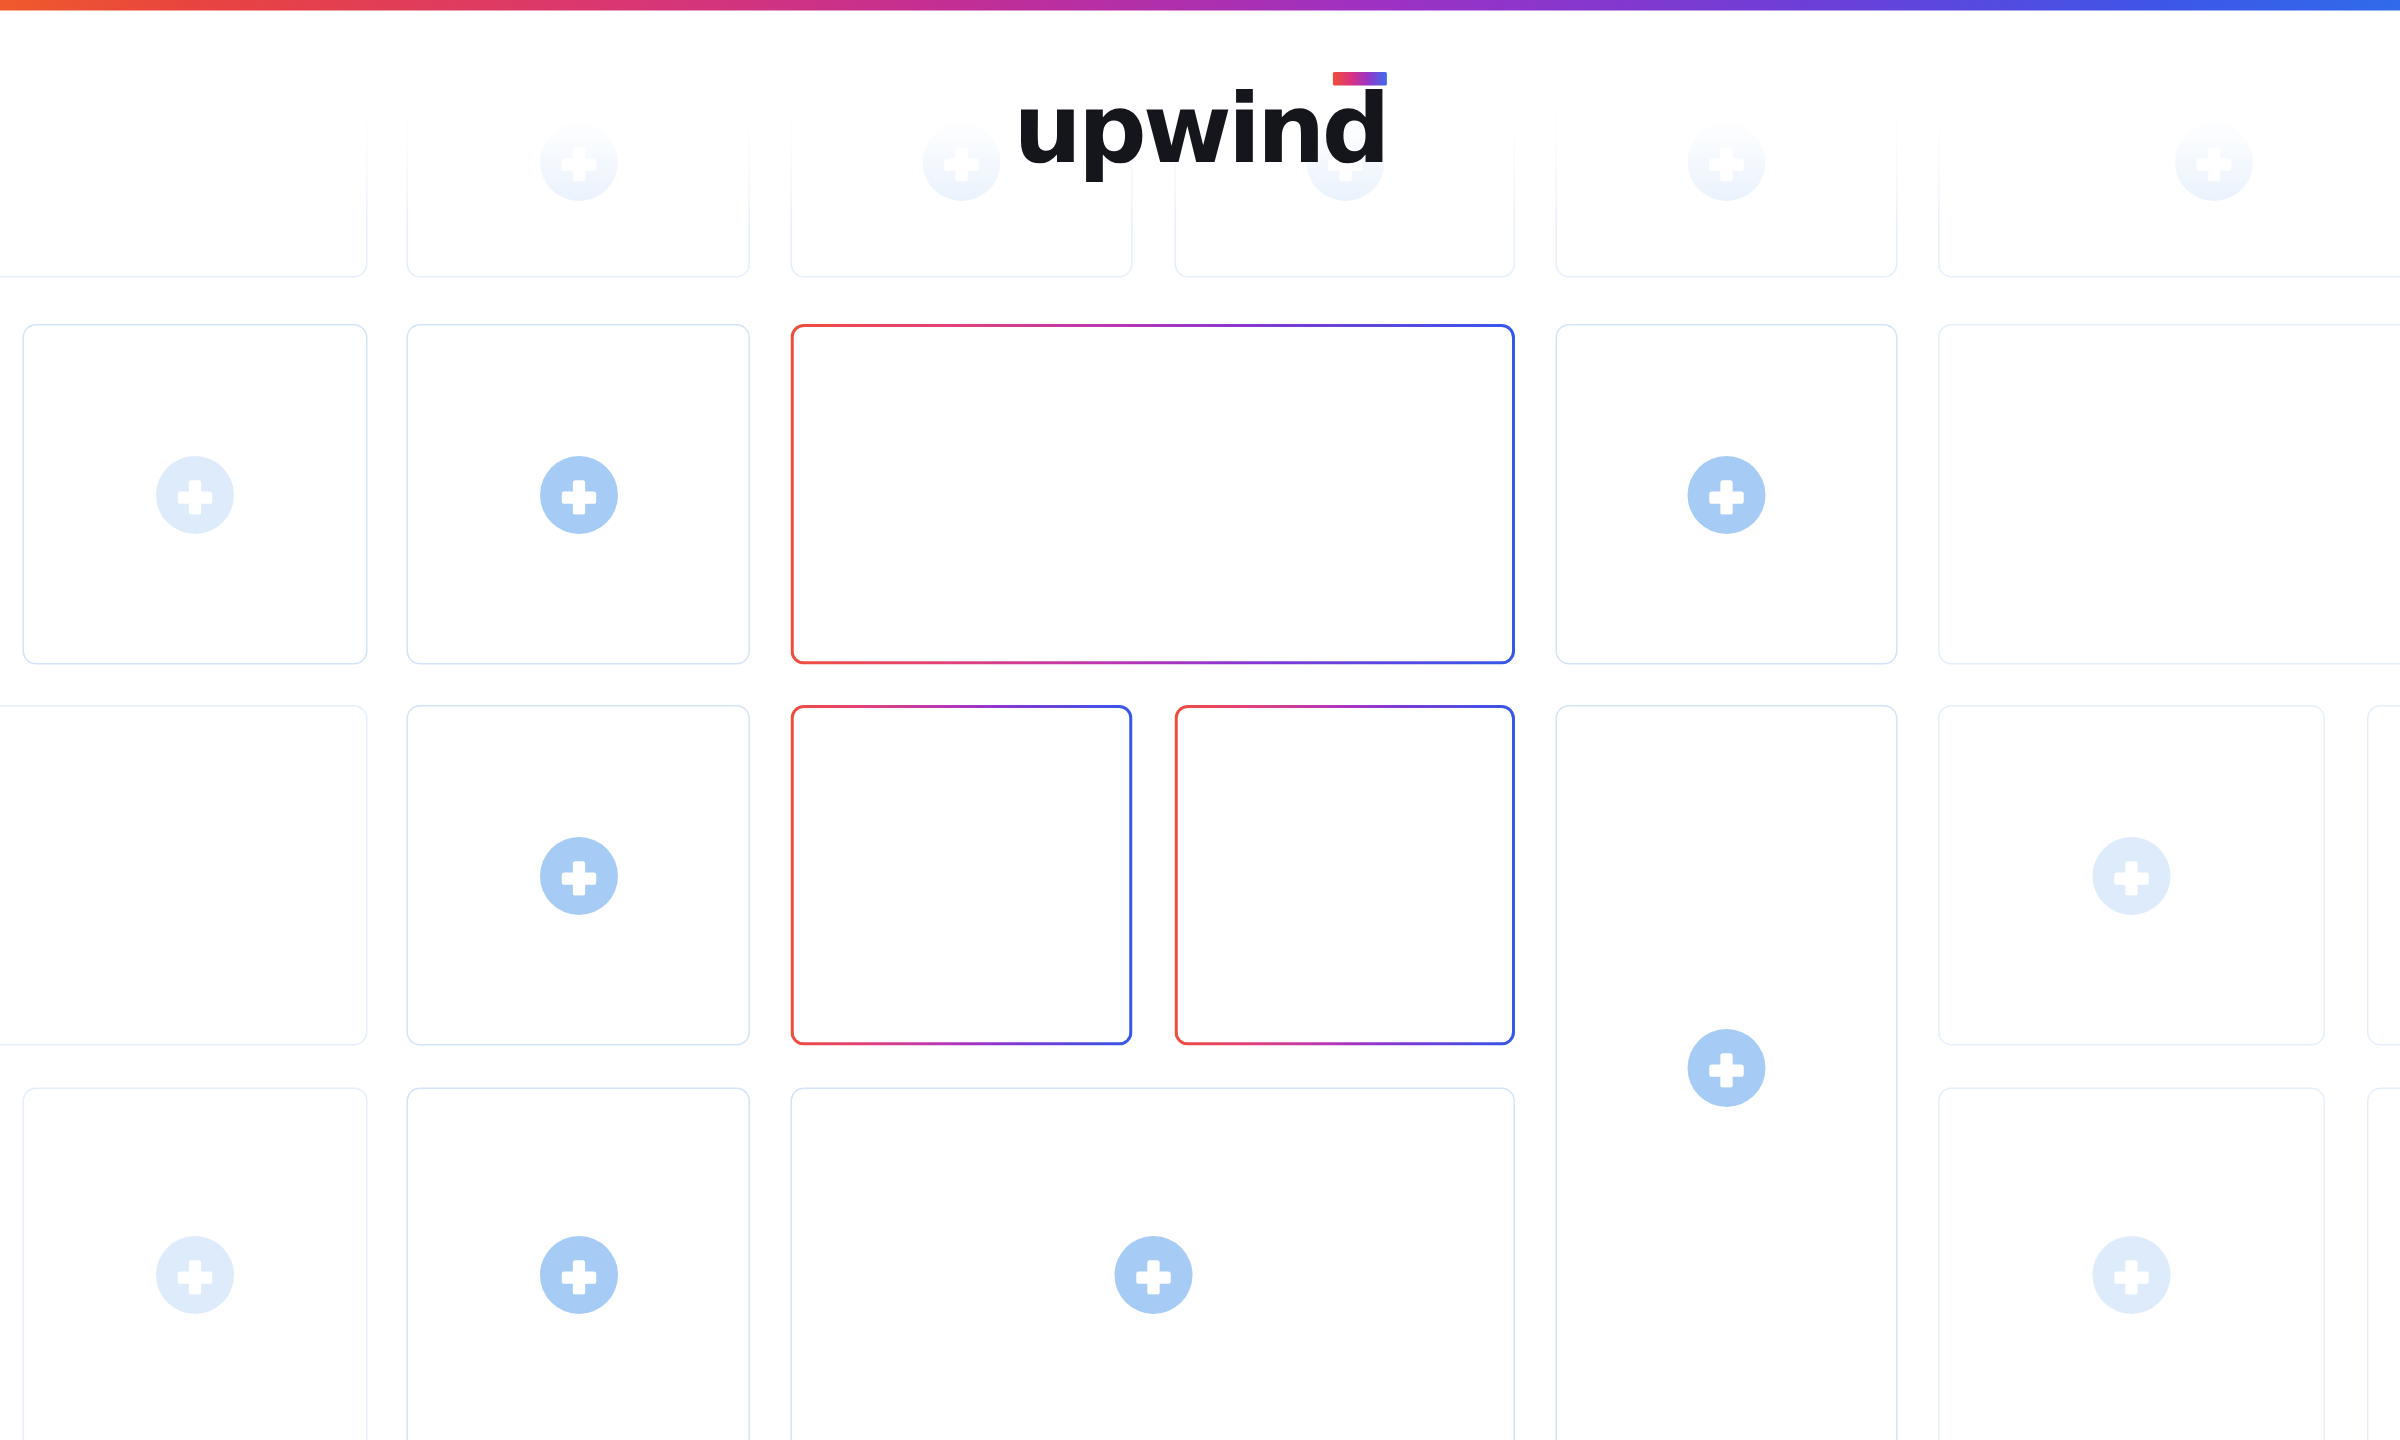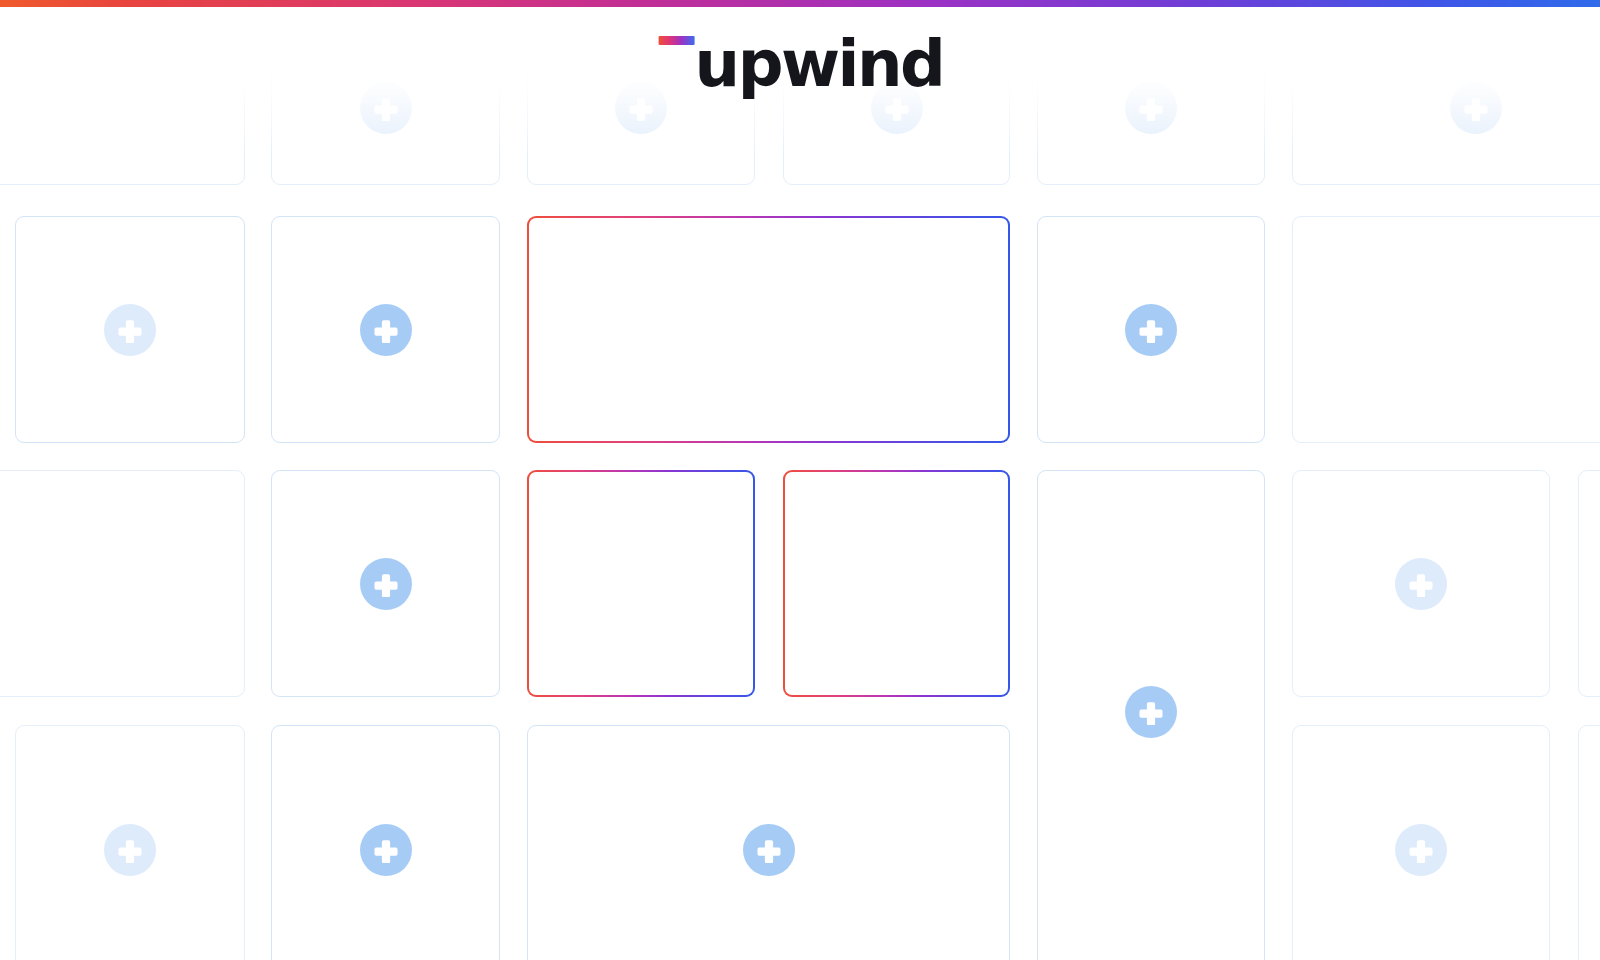--- a/index.html
+++ b/index.html
@@ -117,27 +117,27 @@
         rgba(255,255,255,0.88) 56%,
         rgba(255,255,255,0.45) 80%,
         rgba(255,255,255,0) 100%);
     z-index: 40;
     pointer-events: none;
   }
 
   
   .logo {
     position: absolute;
-    top: 36px;
+    top: 48px;
     left: 50%;
     transform: translateX(-50%);
     z-index: 50;
     display: flex;
-    flex-direction: row;
-    align-items: flex-start;
+    flex-direction: column;
+    align-items: flex-end;
     user-select: none;
   }
 
   .logo-accent {
     width: 36px;
     height: 9px;
     margin-left: 2px;
     margin-bottom: 2px;
     border-radius: 1px;
     background: linear-gradient(90deg,

